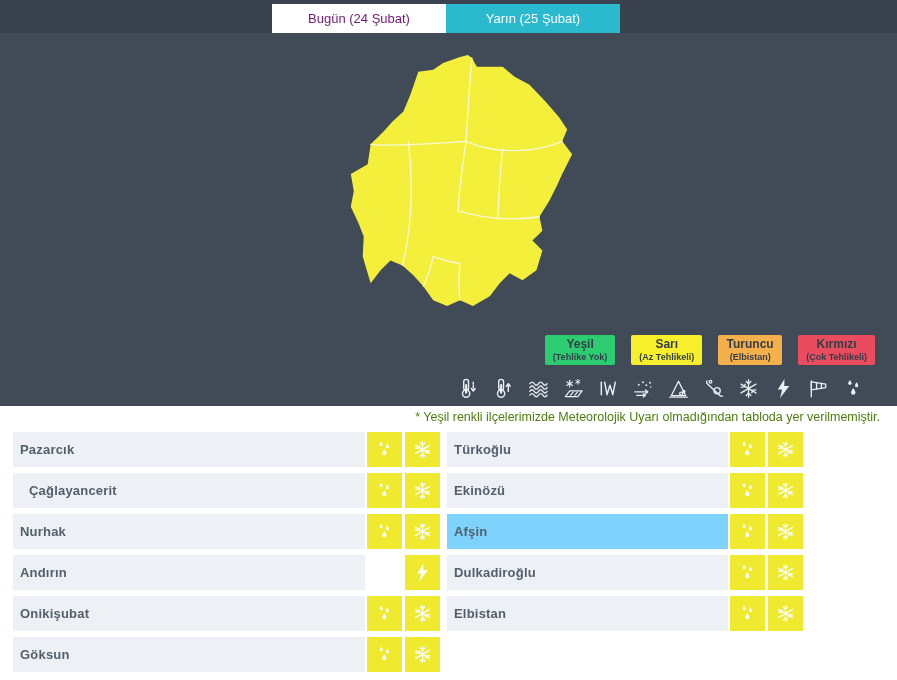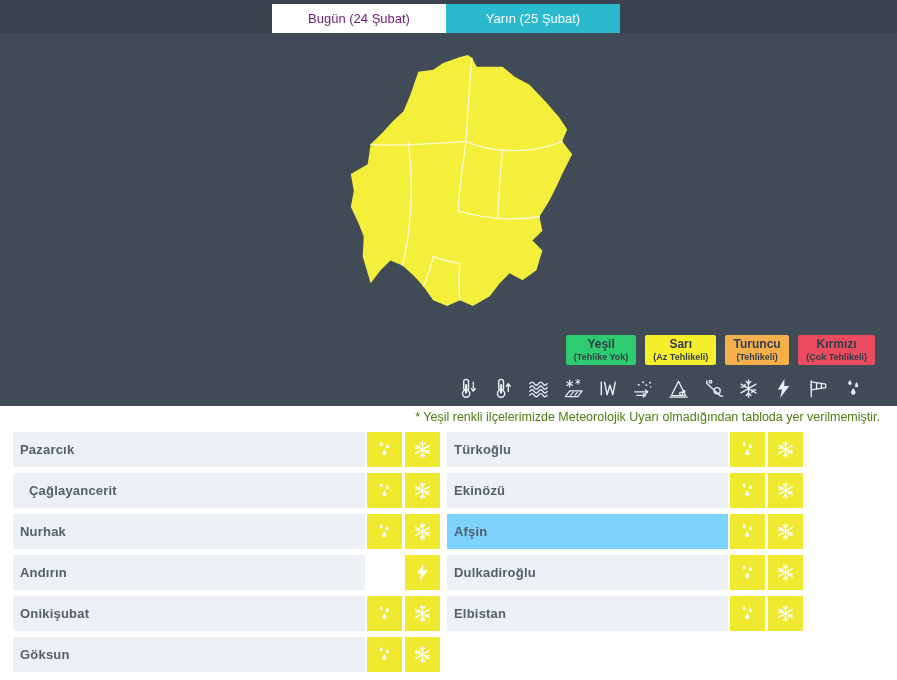--- a/index.html
+++ b/index.html
@@ -8,21 +8,21 @@
   
   .dark-panel{position:absolute;left:0;top:0;width:897px;height:406px;background:#414a57;}
   .topbar{position:absolute;left:0;top:0;width:897px;height:33px;background:#39424e;}
   .tabs{position:absolute;left:272px;top:4px;display:flex;}
   .tab{width:174px;height:29px;line-height:29px;text-align:center;font-size:13px;cursor:pointer;}
   .tab-today{background:#ffffff;color:#701a75;}
   .tab-tomorrow{background:#2bb9cd;color:#ffffff;}
   
   .map-wrap{position:absolute;left:340px;top:50px;width:240px;height:268px;}
   
-  .legend{position:absolute;top:335px;right:22px;display:flex;gap:9px;}
+  .legend{position:absolute;top:335px;right:22px;display:flex;gap:16px;}
   .lg-box{min-width:48px;padding:2px 8px 3px;text-align:center;border-radius:2px;color:#333d49;}
   .lg-title{font-size:12px;font-weight:700;line-height:15px;}
   .lg-sub{font-size:9px;font-weight:700;line-height:10px;}
   
   .wicons{position:absolute;top:377px;right:32px;display:flex;gap:12px;}
   .wicon{width:23px;height:23px;display:block;}
   .wicon svg{width:100%;height:100%;}
   
   .note{position:absolute;top:410px;right:17px;font-size:12.5px;color:#4d7c0f;}
   
@@ -73,21 +73,21 @@
       <div class="lg-box" style="background: rgb(46, 204, 113);">
         <div class="lg-title">Yeşil</div>
         <div class="lg-sub">(Tehlike Yok)</div>
       </div>
       <div class="lg-box" style="background: rgb(247, 239, 43);">
         <div class="lg-title">Sarı</div>
         <div class="lg-sub">(Az Tehlikeli)</div>
       </div>
       <div class="lg-box" style="background: rgb(245, 176, 76);">
         <div class="lg-title">Turuncu</div>
-        <div class="lg-sub">(Tehlikeli)</div>
+        <div class="lg-sub">(Elbistan)</div>
       </div>
       <div class="lg-box" style="background: rgb(234, 75, 95);">
         <div class="lg-title">Kırmızı</div>
         <div class="lg-sub">(Çok Tehlikeli)</div>
       </div>
     </div>
 
     <div class="wicons">
   <span class="wicon">
     <svg viewBox="0 0 24 24" fill="none" stroke="#e9eef3" stroke-width="1.5" stroke-linecap="round" stroke-linejoin="round">

